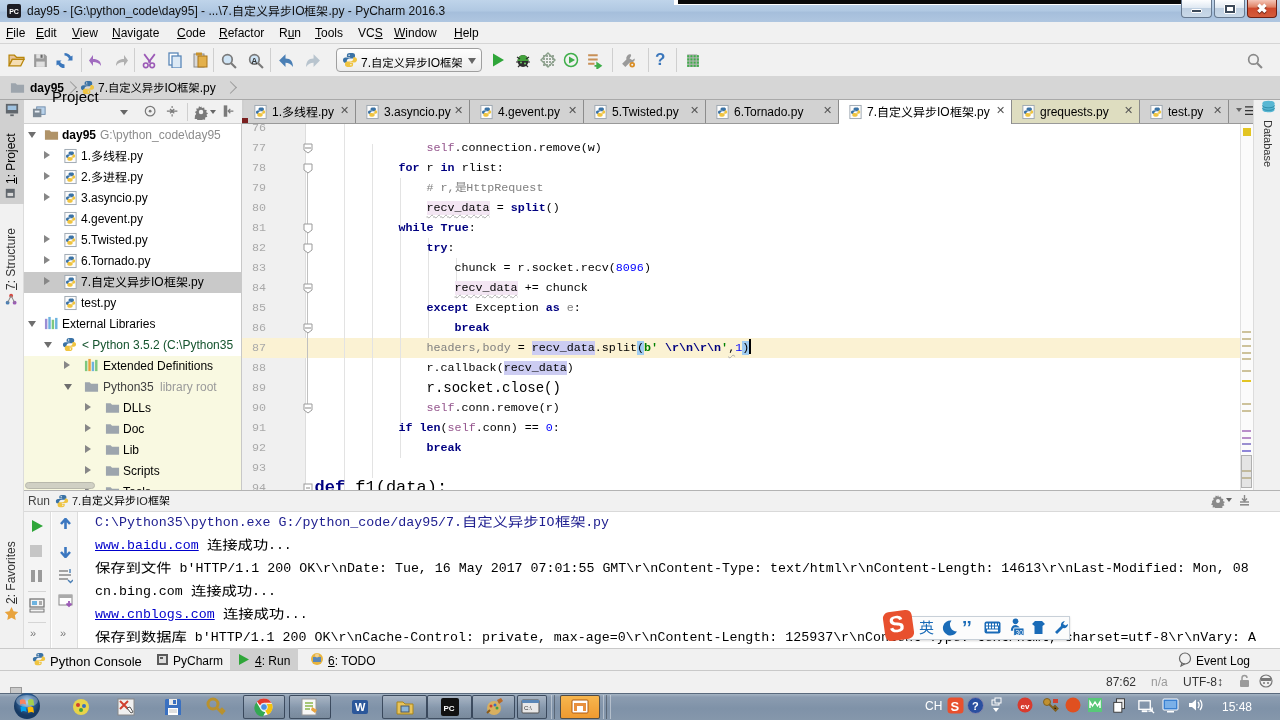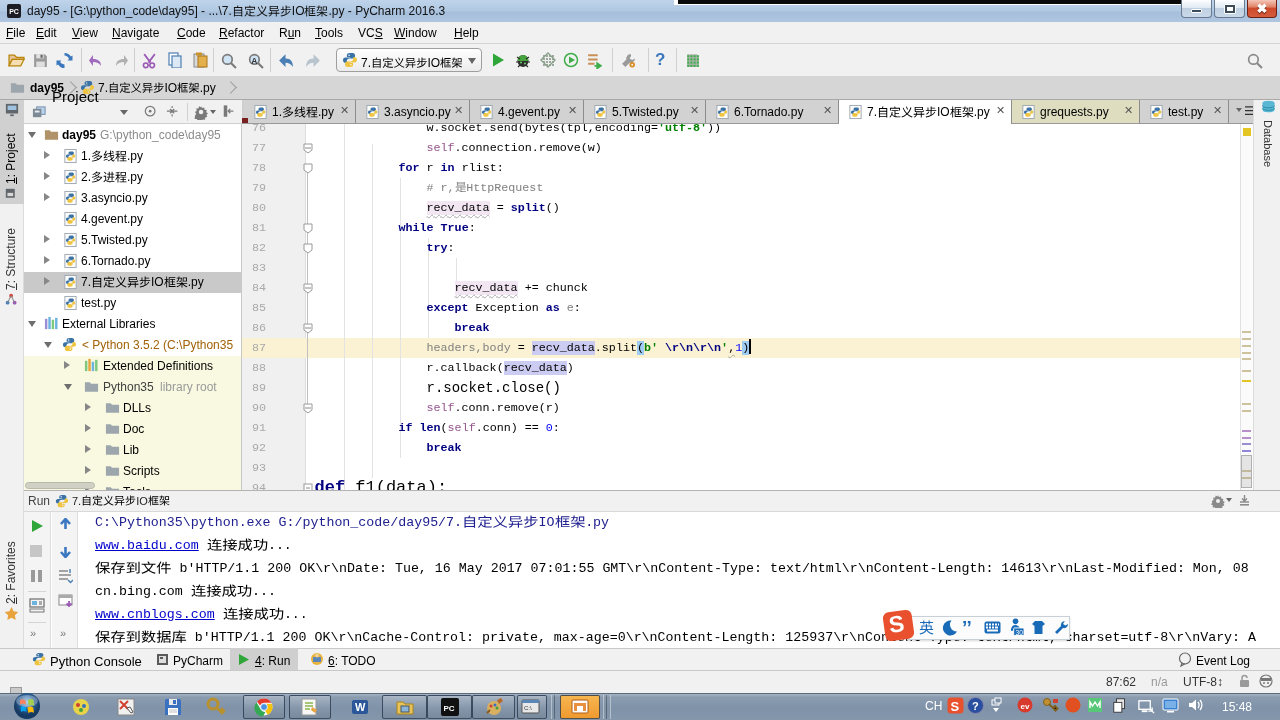--- a/index.html
+++ b/index.html
@@ -448,21 +448,21 @@
       <rect x="8.2" y="4" width="2.6" height="10" fill="#7ec87e"></rect>
       <rect x="11.8" y="2" width="2.6" height="12" fill="#6db3e0"></rect>
     </g>
   </svg>
 <div class="abs" style="left:62px;top:317px;font-size:12px;color:#000;white-space:nowrap">External Libraries</div>
 <div class="abs" style="left:44px;top:342px;width:0;height:0;border:4.5px solid transparent;border-top:6px solid #6e6e6e"></div>
 <svg class="ico" style="left:62px;top:337px" width="15" height="15" viewBox="0 0 16 16">
     <path d="M7.9 1c-1.8 0-3 .8-3 2.2V5h3.3v.6H3.4C1.9 5.6 1 6.7 1 8.2c0 1.5.9 2.6 2.4 2.6h1.4V9.1c0-1.4 1.2-2.5 2.7-2.5h3.3c1.2 0 2.2-1 2.2-2.3V3.2C13 1.9 11.8 1 10.5 1zm-.8 1.4a.8.8 0 1 1 0 1.6.8.8 0 0 1 0-1.6z" fill="#3a72a5"></path>
     <path d="M8.1 15c1.8 0 3-.8 3-2.2V11H7.8v-.6h4.8c1.5 0 2.4-1.1 2.4-2.6 0-1.5-.9-2.6-2.4-2.6h-1.4v1.7c0 1.4-1.2 2.5-2.7 2.5H5.2c-1.2 0-2.2 1-2.2 2.3v1.1C3 14.1 4.2 15 5.5 15zm.8-1.4a.8.8 0 1 1 0-1.6.8.8 0 0 1 0 1.6z" fill="#efc441"></path>
   </svg>
-<div class="abs" style="left:82px;top:338px;font-size:12px;color:#a16207;white-space:nowrap">&lt; Python 3.5.2 (C:\Python35</div>
+<div class="abs" style="left:82px;top:338px;font-size:12px;color:#14532d;white-space:nowrap">&lt; Python 3.5.2 (C:\Python35</div>
 <div class="abs" style="left:64px;top:361px;width:0;height:0;border:4.5px solid transparent;border-left:6px solid #878787"></div>
 <svg class="ico" style="left:84px;top:358px" width="15" height="15" viewBox="0 0 16 16">
     <g>
       <rect x="1" y="3" width="2.6" height="11" fill="#7ec87e"></rect>
       <rect x="4.6" y="1" width="2.6" height="13" fill="#e8a33d"></rect>
       <rect x="8.2" y="4" width="2.6" height="10" fill="#6db3e0"></rect>
       <rect x="11.8" y="2" width="2.6" height="12" fill="#7ec87e"></rect>
     </g>
   </svg>
 <div class="abs" style="left:103px;top:359px;font-size:12px;color:#000;white-space:nowrap">Extended Definitions</div>
@@ -604,29 +604,29 @@
 <div class="abs" style="left:1274px;top:120px;font-size:11px;color:#333;transform:rotate(90deg);transform-origin:0 0;white-space:nowrap">Database</div>
 <div class="abs" style="left:242px;top:124px;width:1011px;height:366px;background:#fff;overflow:hidden" id="ed">
     <div class="abs" style="left:0;top:0;width:64px;height:366px;background:#f0f0f0;border-right:1px solid #ddd"></div>
     <div class="abs" style="left:0;top:214px;width:998px;height:20px;background:#fbf2d3"></div>
     <div class="abs" style="left:102px;top:0px;width:1px;height:366px;background:#e3e3e3"></div>
     <div class="abs" style="left:130px;top:20px;width:1px;height:334px;background:#e3e3e3"></div>
     <div class="abs" style="left:158px;top:54px;width:1px;height:280px;background:#e3e3e3"></div>
     <div class="abs" style="left:186px;top:114px;width:1px;height:100px;background:#e3e3e3"></div>
     <div class="abs" style="left:214px;top:134px;width:1px;height:40px;background:#e3e3e3"></div>
     <div class="abs mono" style="left:0;top:-6px;width:24px;text-align:right;font-size:11.7px;color:#a9a9a9"><div style="height:20px;line-height:20px">76</div><div style="height:20px;line-height:20px">77</div><div style="height:20px;line-height:20px">78</div><div style="height:20px;line-height:20px">79</div><div style="height:20px;line-height:20px">80</div><div style="height:20px;line-height:20px">81</div><div style="height:20px;line-height:20px">82</div><div style="height:20px;line-height:20px">83</div><div style="height:20px;line-height:20px">84</div><div style="height:20px;line-height:20px">85</div><div style="height:20px;line-height:20px">86</div><div style="height:20px;line-height:20px">87</div><div style="height:20px;line-height:20px">88</div><div style="height:20px;line-height:20px">89</div><div style="height:20px;line-height:20px">90</div><div style="height:20px;line-height:20px">91</div><div style="height:20px;line-height:20px">92</div><div style="height:20px;line-height:20px">93</div><div style="height:20px;line-height:20px">94</div></div>
-    <div class="abs mono" style="left:184.5px;top:-6px;height:20px;line-height:20px;font-size:11.7px">w.socket.send(bytes(tpl,encoding=<span class="str">'utf-8'</span>))</div>
     <div class="abs mono" style="left:184.5px;top:14px;height:20px;line-height:20px;font-size:11.7px"><span class="slf">self</span>.connection.remove(w)</div>
     <div class="abs mono" style="left:156.5px;top:34px;height:20px;line-height:20px;font-size:11.7px"><span class="kw">for</span> r <span class="kw">in</span> rlist:</div>
     <div class="abs mono" style="left:184.5px;top:54px;height:20px;line-height:20px;font-size:11.7px"><span class="cmt"># r,<svg class="cj" style="width:11.7px;height:11.7px;vertical-align:-1.5px;fill:#808080" viewBox="0 0 1000 1000" preserveAspectRatio="none">
           <use href="#g662f" x="0"></use>
         </svg>HttpRequest</span></div>
     <div class="abs mono" style="left:184.5px;top:74px;height:20px;line-height:20px;font-size:11.7px"><span style="background:#f3e6f3;text-decoration:#aaa wavy underline 1px;text-underline-offset:3px">recv_data</span> = <span class="kw">split</span>()</div>
     <div class="abs mono" style="left:156.5px;top:94px;height:20px;line-height:20px;font-size:11.7px"><span class="kw">while</span> <span class="kw">True</span>:</div>
     <div class="abs mono" style="left:184.5px;top:114px;height:20px;line-height:20px;font-size:11.7px"><span class="kw">try</span>:</div>
+    <div class="abs mono" style="left:212.5px;top:134px;height:20px;line-height:20px;font-size:11.7px">chunck = r.socket.recv(<span class="num">8096</span>)</div>
     <div class="abs mono" style="left:212.5px;top:154px;height:20px;line-height:20px;font-size:11.7px"><span style="background:#f3e6f3;text-decoration:#aaa wavy underline 1px;text-underline-offset:3px">recv_data</span> += chunck</div>
     <div class="abs mono" style="left:184.5px;top:174px;height:20px;line-height:20px;font-size:11.7px"><span class="kw">except</span> Exception <span class="kw">as</span> <span class="gry">e</span>:</div>
     <div class="abs mono" style="left:212.5px;top:194px;height:20px;line-height:20px;font-size:11.7px"><span class="kw">break</span></div>
     <div class="abs mono" style="left:184.5px;top:214px;height:20px;line-height:20px;font-size:11.7px"><span class="gry">headers,body</span> = <span style="background:#ccccf2">recv_data</span>.split<span style="background:#9fccf2">(</span><span class="str">b'</span> <span class="kw">\r\n\r\n</span><span class="str">'</span><span style="text-decoration:#aaa wavy underline 1px;text-underline-offset:3px">,</span><span class="num">1</span><span style="background:#9fccf2">)</span><span style="display:inline-block;width:2px;height:15px;background:#000;vertical-align:-3px"></span></div>
     <div class="abs mono" style="left:184.5px;top:234px;height:20px;line-height:20px;font-size:11.7px">r.callback(<span style="background:#ccccf2">recv_data</span>)</div>
     <div class="abs mono" style="left:184.5px;top:254px;height:20px;line-height:20px;font-size:14px">r.socket.close()</div>
     <div class="abs mono" style="left:184.5px;top:274px;height:20px;line-height:20px;font-size:11.7px"><span class="slf">self</span>.conn.remove(r)</div>
     <div class="abs mono" style="left:156.5px;top:294px;height:20px;line-height:20px;font-size:11.7px"><span class="kw">if</span> <span class="kw">len</span>(<span class="slf">self</span>.conn) == <span class="num">0</span>:</div>
     <div class="abs mono" style="left:184.5px;top:314px;height:20px;line-height:20px;font-size:11.7px"><span class="kw">break</span></div>
     <div class="abs mono" style="left:72.5px;top:354px;height:20px;line-height:20px;font-size:17px"><span class="kw">def</span> f1(data):</div>

